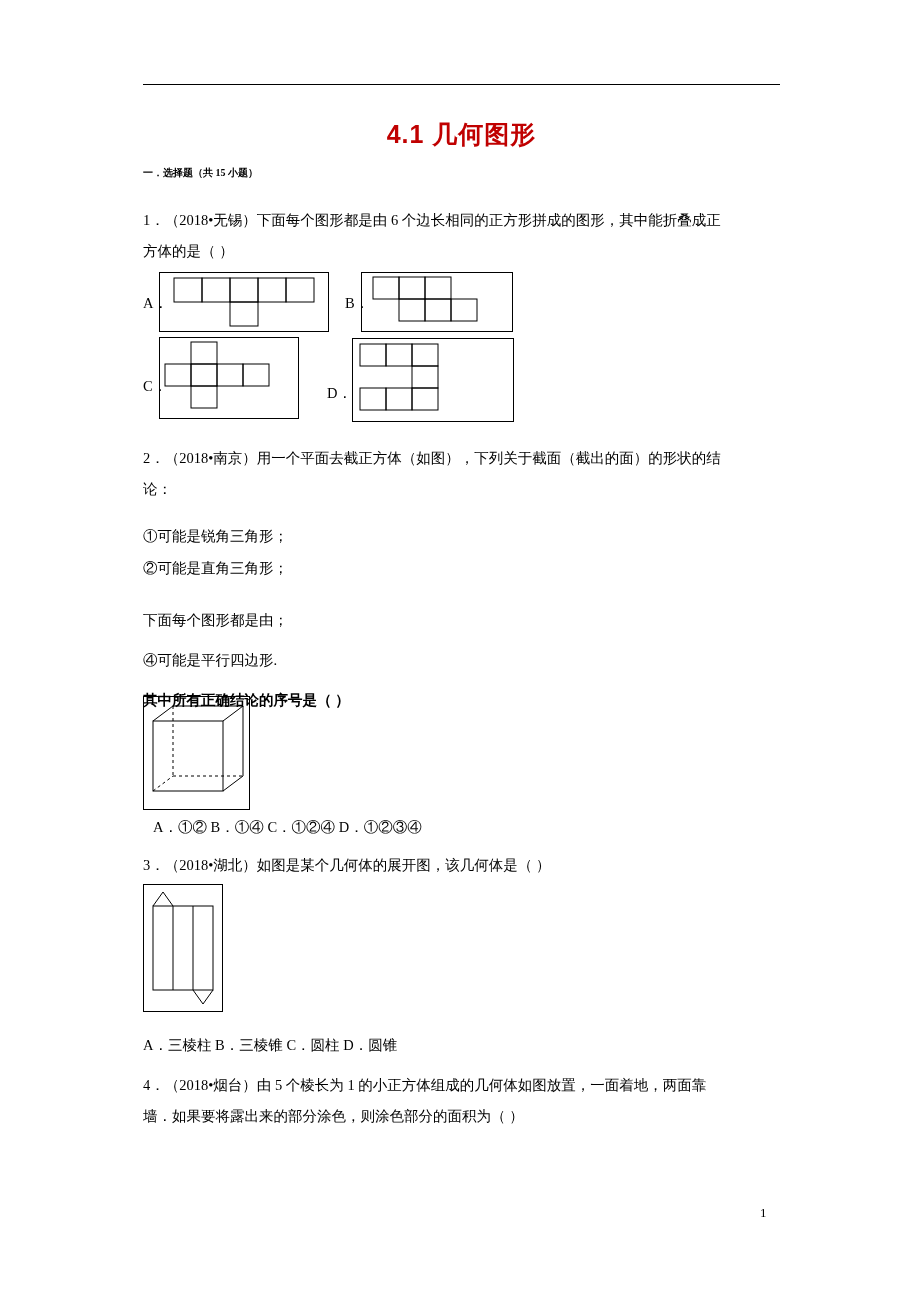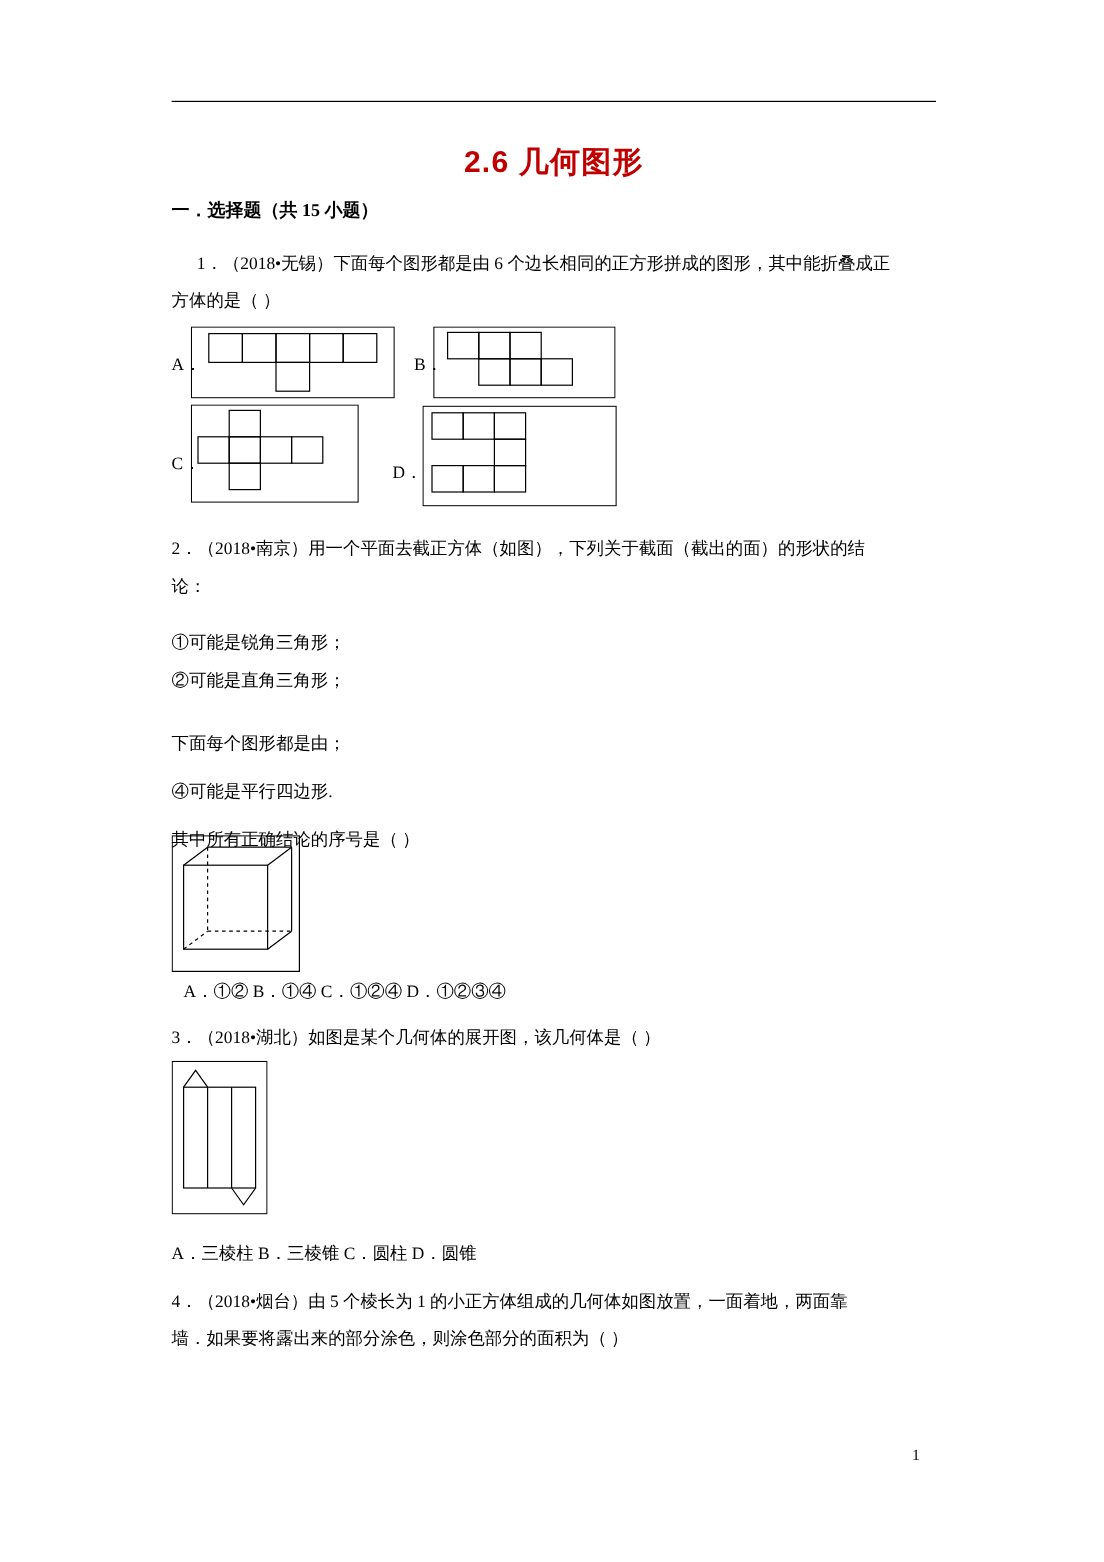--- a/index.html
+++ b/index.html
@@ -26,21 +26,21 @@
     text-align:center;
     font-size:25px;
     font-weight:bold;
     color:#c00000;
     font-family:"Liberation Sans","DejaVu Sans",sans-serif;
     letter-spacing:1px;
   }
   .sec-head{
     position:absolute;
     left:143px;top:166px;
-    font-size:15px;
+    font-size:10px;
     font-weight:bold;
   }
   .para{
     position:absolute;
     font-size:14.5px;
     line-height:31px;
     text-align:justify;
   }
   .q{ left:143px; width:638px; }
   .figbox{ position:absolute; }
@@ -55,25 +55,25 @@
     font-size:14.5px;
   }
 </style>
 </head>
 <body>
 
 <div class="page">
 
   <div class="rule"></div>
 
-  <div class="title">2.6 几何图形</div>
+  <div class="title">4.1 几何图形</div>
 
   <div class="sec-head">一．选择题（共 15 小题）</div>
 
-  <div class="para q" style="top:205px;margin-left:21px;">1．（2018•无锡）下面每个图形都是由 6 个边长相同的正方形拼成的图形，其中能折叠成正</div>
+  <div class="para q" style="top:205px;">1．（2018•无锡）下面每个图形都是由 6 个边长相同的正方形拼成的图形，其中能折叠成正</div>
   <div class="para q" style="top:236px;">方体的是（      ）</div>
 
   <div class="lbl" style="left:143px;top:294px;">A．</div>
   <div class="figbox" style="left:159px;top:272px;">
     <svg width="170" height="60" viewBox="0 0 170 60">
       <rect x="0.5" y="0.5" width="169" height="59" fill="none" stroke="#000" stroke-width="1"></rect>
       <g fill="none" stroke="#000" stroke-width="1">
         <rect x="15" y="6" width="28" height="24"></rect>
         <rect x="43" y="6" width="28" height="24"></rect>
         <rect x="71" y="6" width="28" height="24"></rect>
@@ -129,21 +129,21 @@
       </g>
     </svg>
   </div>
 
   <div class="para q" style="top:443px;">2．（2018•南京）用一个平面去截正方体（如图），下列关于截面（截出的面）的形状的结</div>
   <div class="para q" style="top:474px;">论：</div>
   <div class="para q" style="top:521px;">①可能是锐角三角形；</div>
   <div class="para q" style="top:553px;">②可能是直角三角形；</div>
   <div class="para q" style="top:605px;">下面每个图形都是由；</div>
   <div class="para q" style="top:645px;">④可能是平行四边形.</div>
-  <div class="para q" style="top:685px;">其中所有正确结论的序号是（      ）</div>
+  <div class="para q" style="top:685px;font-weight:bold;">其中所有正确结论的序号是（      ）</div>
 
   <div class="figbox" style="left:143px;top:696px;">
     <svg width="107" height="114" viewBox="0 0 107 114">
       <rect x="0.5" y="0.5" width="106" height="113" fill="none" stroke="#000" stroke-width="1"></rect>
       <g fill="none" stroke="#000" stroke-width="1">
         <rect x="10" y="25" width="70" height="70"></rect>
         <line x1="10" y1="25" x2="30" y2="10"></line>
         <line x1="80" y1="25" x2="100" y2="10"></line>
         <line x1="80" y1="95" x2="100" y2="80"></line>
         <line x1="30" y1="10" x2="100" y2="10"></line>

